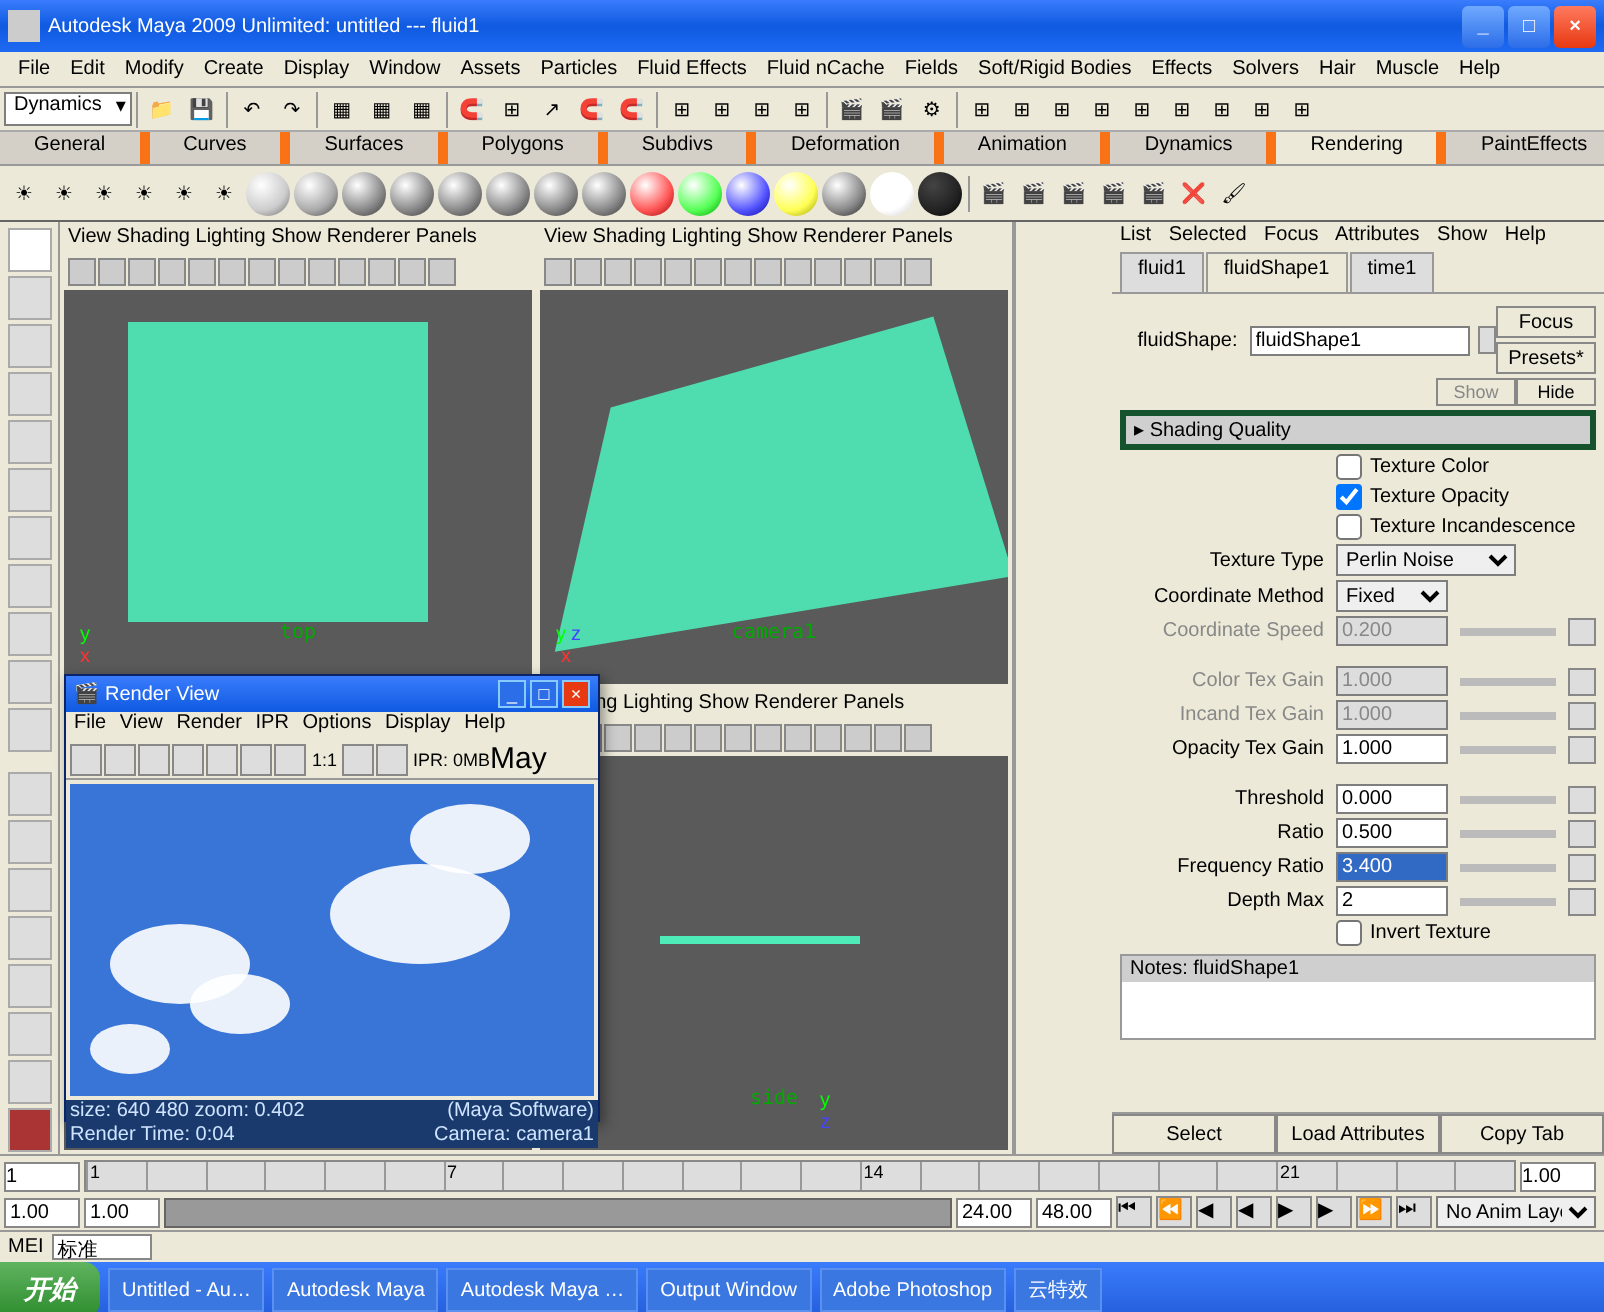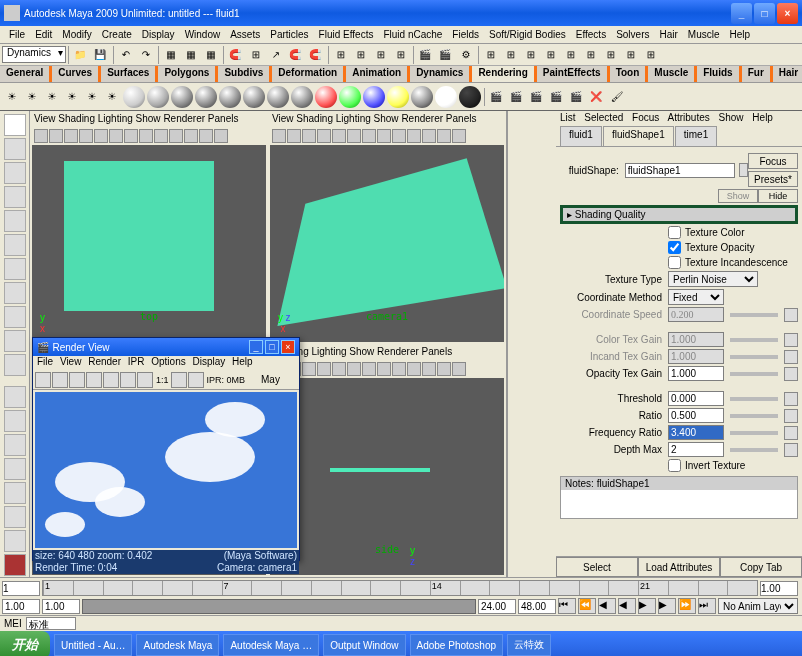--- a/index.html
+++ b/index.html
@@ -12,21 +12,21 @@
 .max { background: linear-gradient(to bottom,#6fa9ff,#2c6de8); }
 .close { background: linear-gradient(to bottom,#ff7a5e,#e73912); }
 .menubar { height: 18px; background: #ece9d8; display: flex; align-items: center; padding: 0 4px; border-bottom: 1px solid #999; }
 .menubar span { padding: 0 5px; cursor: default; }
 .toolbar { height: 22px; background: #ece9d8; display: flex; align-items: center; border-bottom: 1px solid #aaa; padding: 0 2px; }
 .tb-dropdown { height: 17px; border: 1px solid #7e7e7e; background: white; padding: 0 14px 0 4px; font-size: 10px; position: relative; }
 .tb-dropdown::after { content: "▾"; position: absolute; right: 2px; }
 .tb-sep { width: 1px; height: 18px; background: #999; margin: 0 2px; }
 .tb-btn { width: 18px; height: 18px; border: 1px solid transparent; margin: 0 1px; display: inline-flex; align-items: center; justify-content: center; }
 .shelf-tabs { height: 17px; background: #d4d0c8; display: flex; border-bottom: 1px solid #999; }
-.shelf-tabs span { padding: 1px 6px; border-right: 3px solid #f97316; cursor: default; font-weight: bold; }
+.shelf-tabs span { padding: 1px 17px; border-right: 5px solid #f97316; cursor: default; }
 .shelf-tabs span.active { background: #ece9d8; }
 .shelf { height: 28px; background: #ece9d8; display: flex; align-items: center; padding: 0 2px; border-bottom: 1px solid #666; }
 .shelf .sball { width: 22px; height: 22px; border-radius: 50%; margin: 0 1px; background: radial-gradient(circle at 35% 30%, #fff, #888 60%, #333); }
 .main { display: flex; height: 466px; }
 .toolbox { width: 30px; background: #ece9d8; border-right: 1px solid #999; display: flex; flex-direction: column; align-items: center; padding-top: 2px; }
 .toolbox .tool { width: 22px; height: 22px; margin: 1px 0; border: 1px solid #aaa; background: #ddd; }
 .viewports { flex: 1; display: flex; flex-direction: column; position: relative; background: #3b82f6; }
 .vp-row { display: flex; flex: 1; }
 .vp { flex: 1; border: 2px solid #ece9d8; display: flex; flex-direction: column; min-width: 0; min-height: 0; background: #5a5a5a; }
 .vp-menu { height: 14px; background: #ece9d8; padding: 0 2px; color: #000; white-space: nowrap; overflow: hidden; }
@@ -389,21 +389,21 @@
         <div class="attr-row">
             <label>Texture Type</label>
             <select class="attr-sel" style="width:90px"><option>Perlin Noise</option></select>
           </div>
         <div class="attr-row">
             <label>Coordinate Method</label>
             <select class="attr-sel" style="width:56px"><option>Fixed</option></select>
           </div>
         <div class="attr-row">
             <label class="dim">Coordinate Speed</label>
-            <input type="text" disabled="" style="background: rgb(221, 221, 221); color: rgb(136, 136, 136); font-family: Liberation Serif, serif;" value="0.200">
+            <input type="text" disabled="" style="background: rgb(221, 221, 221); color: rgb(136, 136, 136);" value="0.200">
             <div class="slider"></div>
             <div class="sbtn"></div>
           </div>
         <div style="height:6px"></div>
         <div class="attr-row">
             <label class="dim">Color Tex Gain</label>
             <input type="text" disabled="" style="background: rgb(221, 221, 221); color: rgb(136, 136, 136);" value="1.000">
             <div class="slider"></div>
             <div class="sbtn"></div>
           </div>
@@ -550,21 +550,21 @@
     <div class="mini"></div>
     <div class="mini"></div>
     <div class="mini"></div>
     <div class="mini"></div>
     <div class="mini"></div>
     <div class="mini"></div>
     <span style="font-size:9px;margin:0 2px">1:1</span>
     <div class="mini"></div>
     <div class="mini"></div>
     <span style="font-size:9px;margin-left:2px">IPR: 0MB</span>
-    <span style="font-size:10px;margin-left:16px">May</span>
+    <span style="font-size:15px;margin-left:0">May</span>
   </div>
   <div class="rv-canvas">
     <div class="cloud" style="left:20px;top:70px;width:70px;height:40px"></div>
     <div class="cloud" style="left:60px;top:95px;width:50px;height:30px"></div>
     <div class="cloud" style="left:130px;top:40px;width:90px;height:50px"></div>
     <div class="cloud" style="left:170px;top:10px;width:60px;height:35px"></div>
     <div class="cloud" style="left:10px;top:120px;width:40px;height:25px"></div>
   </div>
   <div class="rv-status">
     <span>size: 640 480 zoom: 0.402</span>

